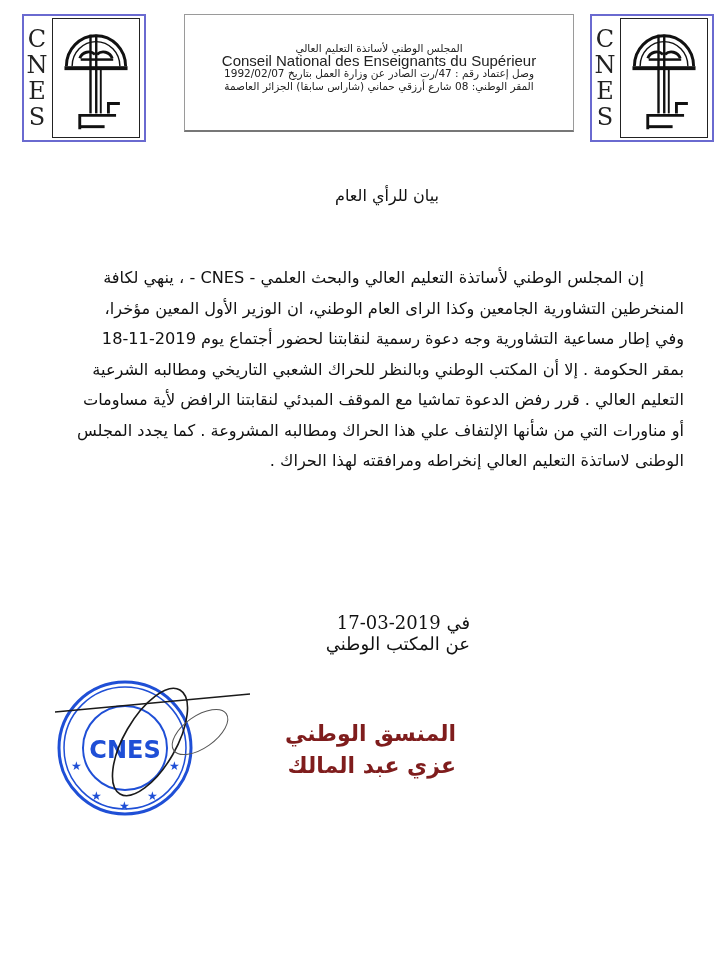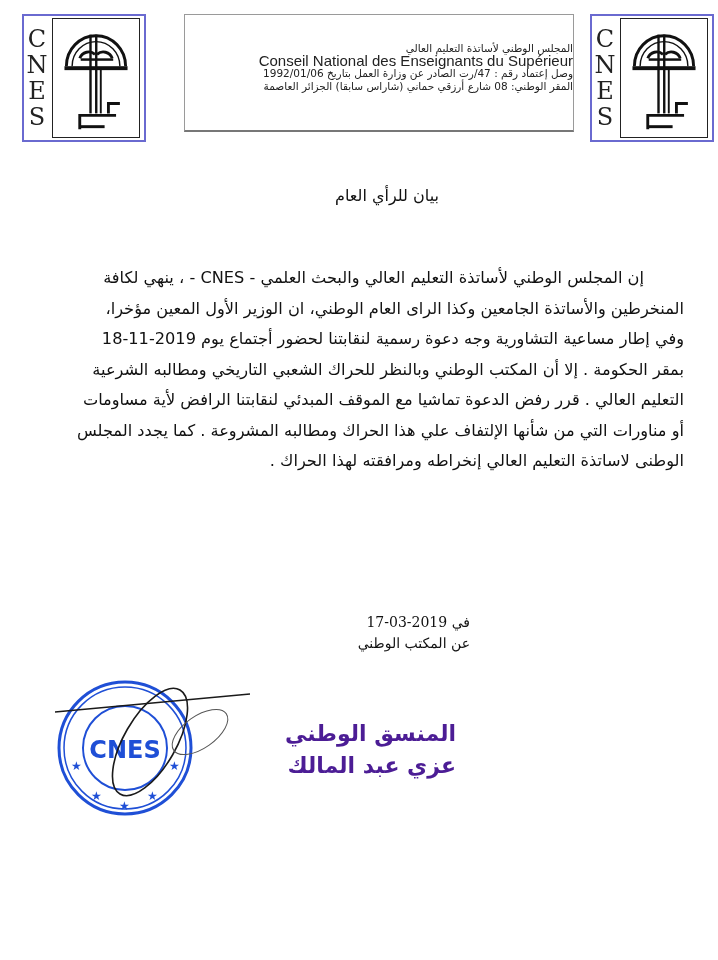--- a/index.html
+++ b/index.html
@@ -58,21 +58,21 @@
     }
     .header-box {
       position: absolute;
       left: 184px;
       top: 14px;
       width: 390px;
       height: 118px;
       border: 1px solid #9a9a9a;
       border-bottom: 2px solid #777;
       box-sizing: border-box;
-      text-align: right;
+      text-align: center;
       padding-top: 27px;
       font-size: 10.5px;
       line-height: 12.5px;
       color: #222;
     }
     .header-box .latin {
       font-family: "Liberation Sans", sans-serif;
       font-size: 15px;
     }
     .header-box .ar {
@@ -109,21 +109,21 @@
     }
     .body-text .line.first { padding-right: 40px; }
     .date-block {
       position: absolute;
       left: 300px;
       top: 612px;
       width: 170px;
       direction: rtl;
       text-align: right;
       font-family: "DejaVu Serif", serif;
-      font-size: 14px;
+      font-size: 18px;
       line-height: 21px;
     }
     .stamp {
       position: absolute;
       left: 55px;
       top: 678px;
       width: 140px;
       height: 140px;
     }
     .signature {
@@ -133,21 +133,21 @@
       width: 220px;
       height: 140px;
     }
     .signer {
       position: absolute;
       left: 270px;
       top: 718px;
       width: 186px;
       direction: rtl;
       text-align: right;
-      color: #4c1d95;
+      color: #7f1d1d;
       font-weight: bold;
       font-size: 22px;
       line-height: 32px;
       font-family: "DejaVu Sans", sans-serif;
     }
   </style>
 </head>
 <body>
 
 <div class="logo logo-left">
@@ -173,21 +173,21 @@
       <path d="M58 96 L58 86 L70 86" stroke="#111" stroke-width="3" fill="none"></path>
       <path d="M28 112 L28 98 L66 98" stroke="#111" stroke-width="3" fill="none"></path>
       <rect x="28" y="108" width="26" height="3" fill="#111"></rect>
     </svg>
   </div>
 </div>
 
 <div class="header-box">
   <div class="ar">المجلس الوطني لأساتذة التعليم العالي</div>
   <div class="latin">Conseil National des Enseignants du Supérieur</div>
-  <div class="ar">وصل إعتماد رقم : 47/رت الصادر عن وزارة العمل بتاريخ 1992/01/06</div>
+  <div class="ar">وصل إعتماد رقم : 47/رت الصادر عن وزارة العمل بتاريخ 1992/02/07</div>
   <div class="ar">المقر الوطني: 08 شارع أرزقي حماني (شاراس سابقا) الجزائر العاصمة</div>
 </div>
 
 <div class="logo logo-right">
   <div class="letters">
     <span>C</span>
     <span>N</span>
     <span>E</span>
     <span>S</span>
   </div>
@@ -208,21 +208,21 @@
       <path d="M28 112 L28 98 L66 98" stroke="#111" stroke-width="3" fill="none"></path>
       <rect x="28" y="108" width="26" height="3" fill="#111"></rect>
     </svg>
   </div>
 </div>
 
 <div class="title">بيان للرأي العام</div>
 
 <div class="body-text">
   <span class="line first">إن المجلس الوطني لأساتذة التعليم العالي والبحث العلمي - CNES - ، ينهي لكافة</span>
-  <span class="line">المنخرطين والأساتذة الجامعين وكذا الراى العام الوطني، ان الوزير الأول المعين مؤخرا،</span>
+  <span class="line">المنخرطين التشاورية الجامعين وكذا الراى العام الوطني، ان الوزير الأول المعين مؤخرا،</span>
   <span class="line">وفي إطار مساعية التشاورية وجه دعوة رسمية لنقابتنا لحضور أجتماع يوم  2019-11-18</span>
   <span class="line">بمقر الحكومة . إلا أن المكتب الوطني وبالنظر للحراك الشعبي التاريخي ومطالبه الشرعية</span>
   <span class="line">التعليم العالي . قرر رفض الدعوة تماشيا مع الموقف المبدئي لنقابتنا الرافض لأية  مساومات</span>
   <span class="line">أو مناورات التي من شأنها الإلتفاف علي هذا الحراك ومطالبه المشروعة . كما يجدد المجلس</span>
   <span class="line">الوطنى لاساتذة التعليم العالي إنخراطه ومرافقته لهذا الحراك .</span>
 </div>
 
 <div class="date-block">
   <div>في 2019-03-17</div>
   <div>عن المكتب الوطني</div>

